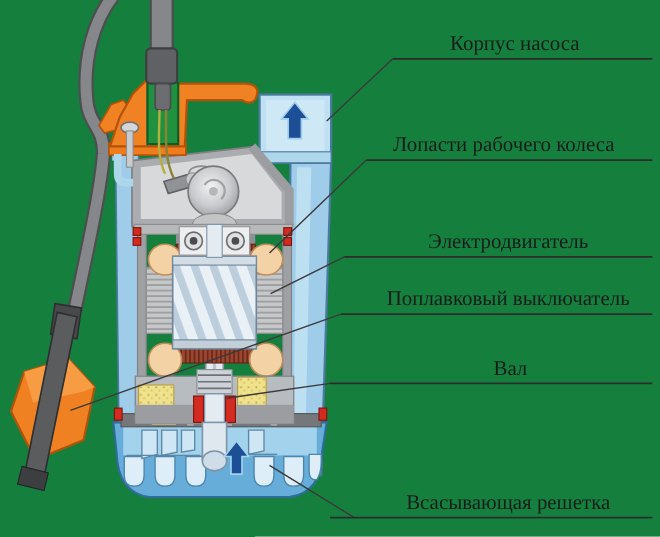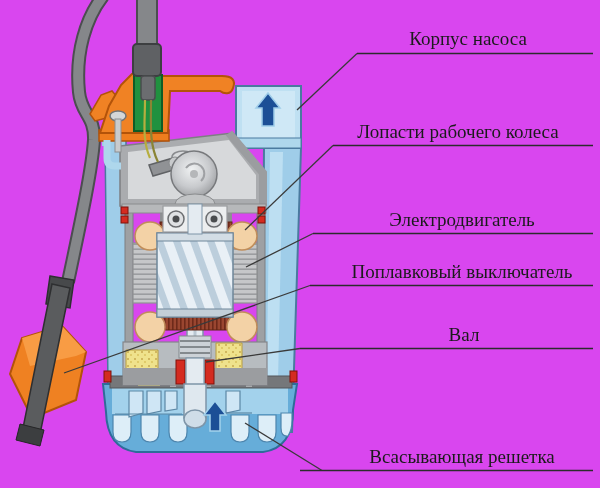--- a/index.html
+++ b/index.html
@@ -1,16 +1,16 @@
 <!DOCTYPE html>
 <html><head>
 <meta charset="utf-8">
 <style>
   html,body{margin:0;padding:0;background:#ffffff;}
-  .stage{position:relative;width:600px;height:488px;background:#d946ef;overflow:hidden;
+  .stage{position:relative;width:600px;height:488px;background:#15803d;overflow:hidden;
          font-family:"Liberation Serif", serif;}
   svg{display:block;}
   text.lbl{font-family:"Liberation Serif", serif;font-size:19px;font-weight:500;fill:#1b1b1b;}
 </style>
 </head>
 <body>
 
 <div class="stage">
 <svg width="600" height="488" viewBox="0 0 600 488">
   <defs>

